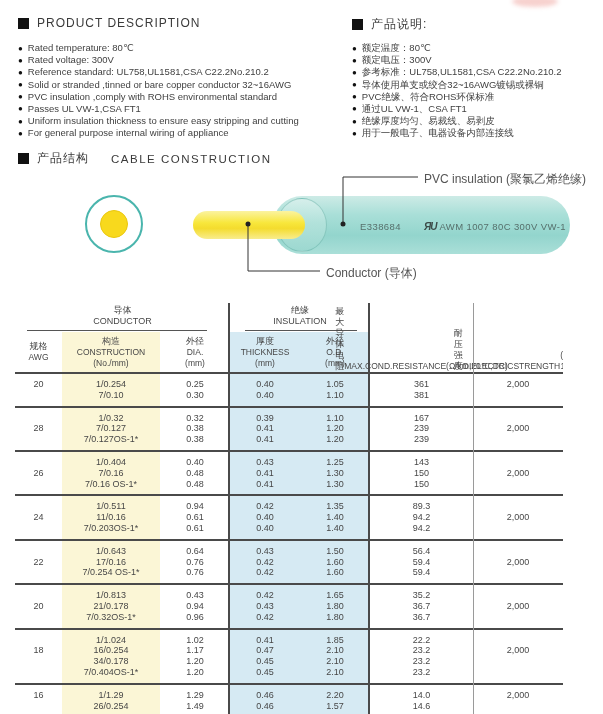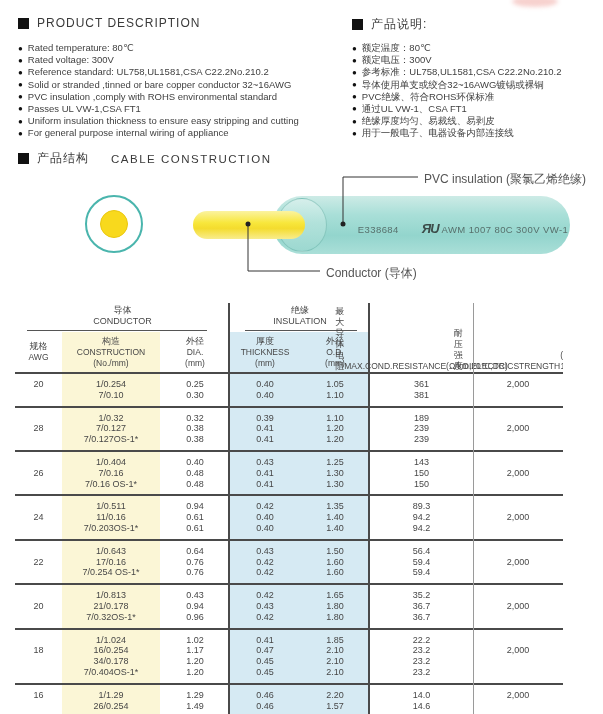--- a/index.html
+++ b/index.html
@@ -22,21 +22,21 @@
   .cross-core{width:28px;height:28px;border-radius:50%;background:#f8d91d;border:1px solid #eac70e;box-sizing:border-box;}
   .cylinder{position:absolute;left:273px;top:196px;width:297px;height:58px;border-radius:29px;
             background:linear-gradient(180deg,#cdebe6 0%,#a9dfd8 32%,#93d5cd 68%,#aadfd8 100%);}
   .cyl-cap{position:absolute;left:277px;top:198px;width:50px;height:54px;border-radius:50%;
            background:linear-gradient(180deg,#d6efeb 0%,#b2e2db 45%,#9cd8d0 100%);
            border:1px solid rgba(90,170,160,.45);box-sizing:border-box;}
   .rod{position:absolute;left:193px;top:211px;width:112px;height:28px;border-radius:14px;
        background:linear-gradient(180deg,#fbf3a0 0%,#f8e73c 42%,#f4dc2e 62%,#f8ec8e 100%);}
   .cable-print{position:absolute;left:356px;top:221px;width:214px;text-align:center;font-size:9.5px;
                color:#57706c;letter-spacing:.4px;white-space:nowrap;}
-  .ul-mark{font-weight:bold;font-style:italic;font-size:13px;color:#3c4c49;letter-spacing:-1px;margin:0 3px;padding-left:20px;}
+  .ul-mark{font-weight:bold;font-style:italic;font-size:10px;color:#3c4c49;letter-spacing:-1px;margin:0 3px;padding-left:20px;}
   .callout-label{position:absolute;font-size:12px;color:#555;white-space:nowrap;}
   .diagram-svg{position:absolute;left:0;top:150px;pointer-events:none;}
   
   .spec-table{position:absolute;left:15px;top:303px;width:548px;height:411px;overflow:hidden;font-size:9px;color:#474747;}
   .band{position:absolute;top:29px;bottom:0;z-index:0;}
   .band-yellow{left:47px;width:98px;background:#fbf6d6;}
   .band-blue{left:215px;width:140px;background:#d6eaf3;}
   .vline{position:absolute;top:0;bottom:0;z-index:3;}
   .vl-dark{width:2px;background:#4a4a4a;}
   .vl-thin{width:1px;background:#9a9a9a;}
@@ -226,21 +226,21 @@
             <div class="tline">0.39</div>
             <div class="tline">0.41</div>
             <div class="tline">0.41</div>
           </div>
           <div class="c4 tc">
             <div class="tline">1.10</div>
             <div class="tline">1.20</div>
             <div class="tline">1.20</div>
           </div>
           <div class="c5 tc">
-            <div class="tline">189</div>
+            <div class="tline">167</div>
             <div class="tline">239</div>
             <div class="tline">239</div>
           </div>
           <div class="c6 tc">
             <div class="tline">&nbsp;</div>
             <div class="tline">2,000</div>
             <div class="tline">&nbsp;</div>
           </div>
         </div>
         <div class="trow">

